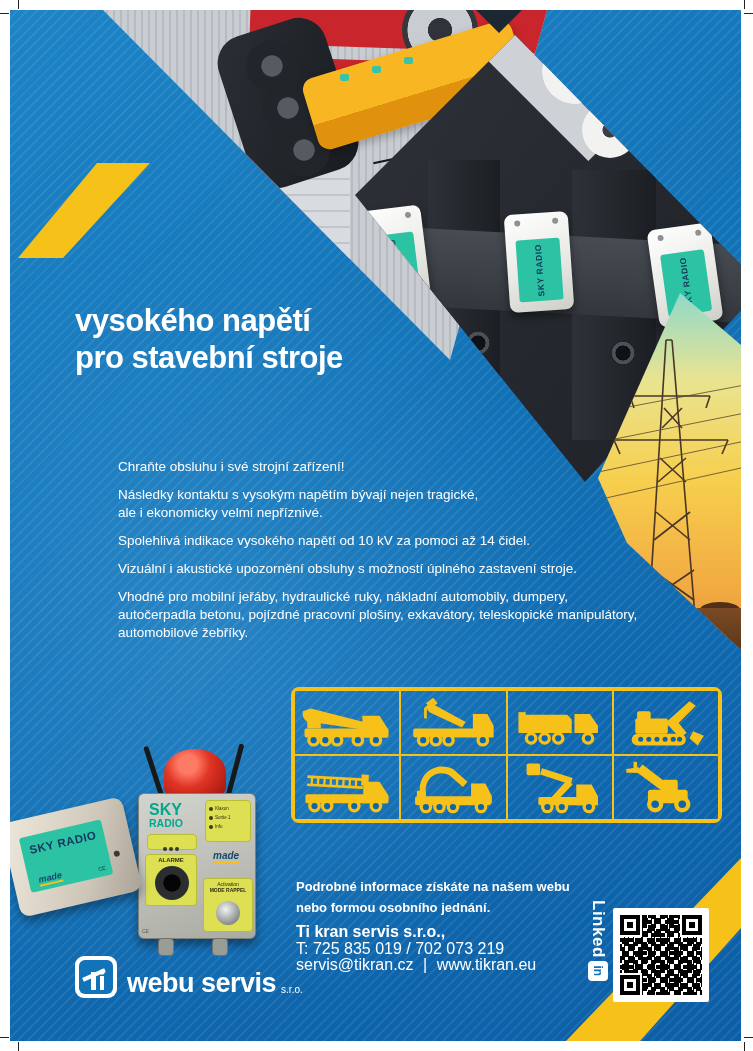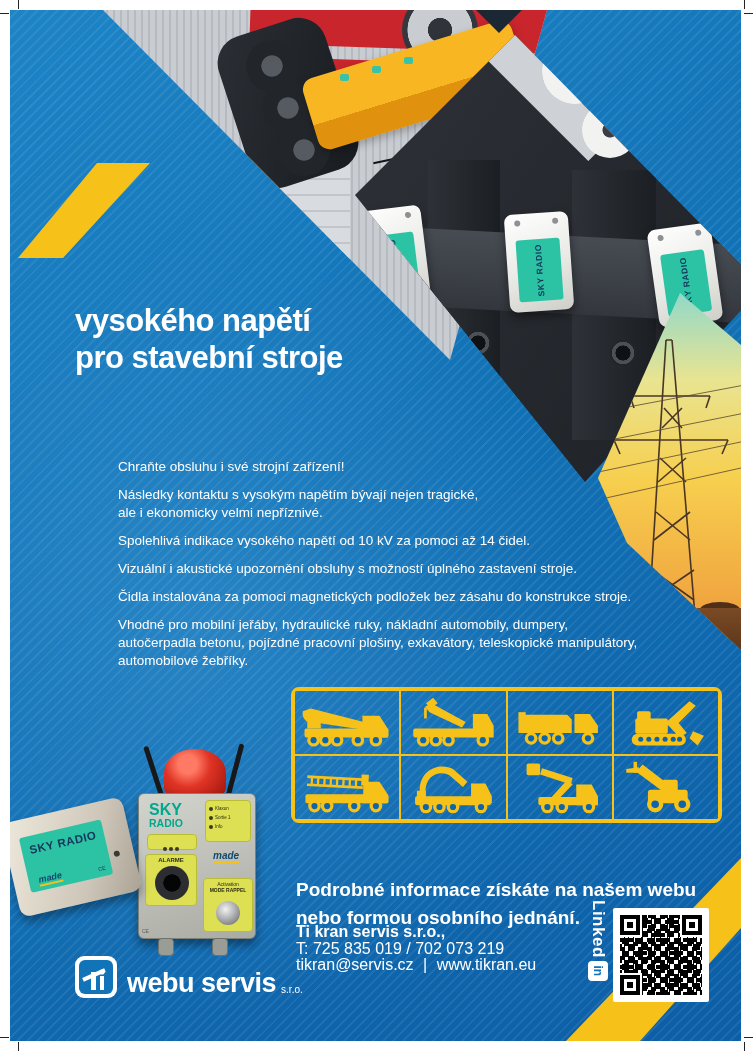--- a/index.html
+++ b/index.html
@@ -96,21 +96,21 @@
   .gland{position:absolute;top:193px;width:16px;height:18px;border-radius:4px;background:#9a9c96;border:1px solid #6f716b;}
   .made{font-style:italic;font-weight:bold;color:#134a6b;}
   .made u{text-decoration:none;border-bottom:2px solid #f6c21a;}
   .sensor2{position:absolute;left:2px;top:58px;width:130px;height:140px;transform:rotate(-13deg);}
   .sensor2-body{position:absolute;left:0;top:10px;width:124px;height:96px;border-radius:10px;
     background:linear-gradient(115deg,#efe9dd 0%,#cdc6b8 65%,#aaa294 100%);box-shadow:0 6px 10px rgba(0,0,0,.35);}
   .sensor2-label{position:absolute;left:15px;top:18px;width:84px;height:56px;background:#2cc3a4;border-radius:3px;
     color:#14365c;}
 
   
-  .cta{left:286px;top:866px;z-index:6;color:#fff;font-size:19px;font-weight:bold;line-height:28px;white-space:pre-line;}
+  .cta{left:286px;top:866px;z-index:6;color:#fff;font-size:13px;font-weight:bold;line-height:21px;white-space:pre-line;}
   .contact{left:286px;top:914px;z-index:6;color:#fff;font-size:16px;line-height:16.5px;}
   .contact .co{font-weight:bold;}
   .contact a{color:#fff;text-decoration:none;}
   .logo{left:65px;top:946px;z-index:6;display:flex;align-items:flex-end;color:#fff;}
   .logo-mark{width:42px;height:42px;background:#fff;border-radius:9px;padding:4px;}
   .logo-mark-in{width:100%;height:100%;background:#1173b8;border-radius:6px;position:relative;overflow:hidden;}
   .logo-text{font-size:27px;font-weight:bold;letter-spacing:-.5px;margin-left:10px;line-height:30px;}
   .logo-sro{font-size:10px;margin-left:5px;line-height:16px;}
   .linkedin{left:523px;top:942px;width:130px;height:26px;z-index:7;transform:rotate(90deg);
     display:flex;align-items:center;}
@@ -232,21 +232,20 @@
       <div>vysokého napětí</div>
       <div>pro stavební stroje</div>
     </div>
 
     <div class="abs intro">
       <p class="para">Chraňte obsluhu i své strojní zařízení!</p>
       <p class="para">Následky kontaktu s vysokým napětím bývají nejen tragické,
 ale i ekonomicky velmi nepříznivé.</p>
       <p class="para">Spolehlivá indikace vysokého napětí od 10 kV za pomoci až 14 čidel.</p>
       <p class="para">Vizuální i akustické upozornění obsluhy s možností úplného zastavení stroje.</p>
-      <p class="para">Čidla instalována za pomoci magnetických podložek bez zásahu do konstrukce stroje.</p>
       <p class="para">Vhodné pro mobilní jeřáby, hydraulické ruky, nákladní automobily, dumpery,
 autočerpadla betonu, pojízdné pracovní plošiny, exkavátory, teleskopické manipulátory,
 automobilové žebříky.</p>
     </div>
 
     <div class="abs veh-grid">
       <div class="veh-cell" title="mobilní jeřáb">
         <svg viewBox="0 0 100 62">
             <g class="v">
           <path d="M1 18 l9 -3 63 16 -1 8 L5 29 q-5 -4 -4 -11z"></path>
@@ -458,21 +457,21 @@
         </div>
       </div>
     </div>
 
     <div class="abs cta">Podrobné informace získáte na našem webu
 nebo formou osobního jednání.</div>
     <div class="abs contact">
       <div class="co">Ti kran servis s.r.o.,</div>
       <div>T: 725 835 019 / 702 073 219</div>
       <div>
-        <a href="#">tikran@servis.cz</a>
+        <a href="#">servis@tikran.cz</a>
         <span style="margin:0 5px;">|</span>
         <a href="#">www.tikran.eu</a>
       </div>
     </div>
 
     <div class="abs logo">
       <div class="logo-mark">
         <div class="logo-mark-in">
           <svg width="34" height="34" viewBox="0 0 34 34">
             <g fill="#fff">

